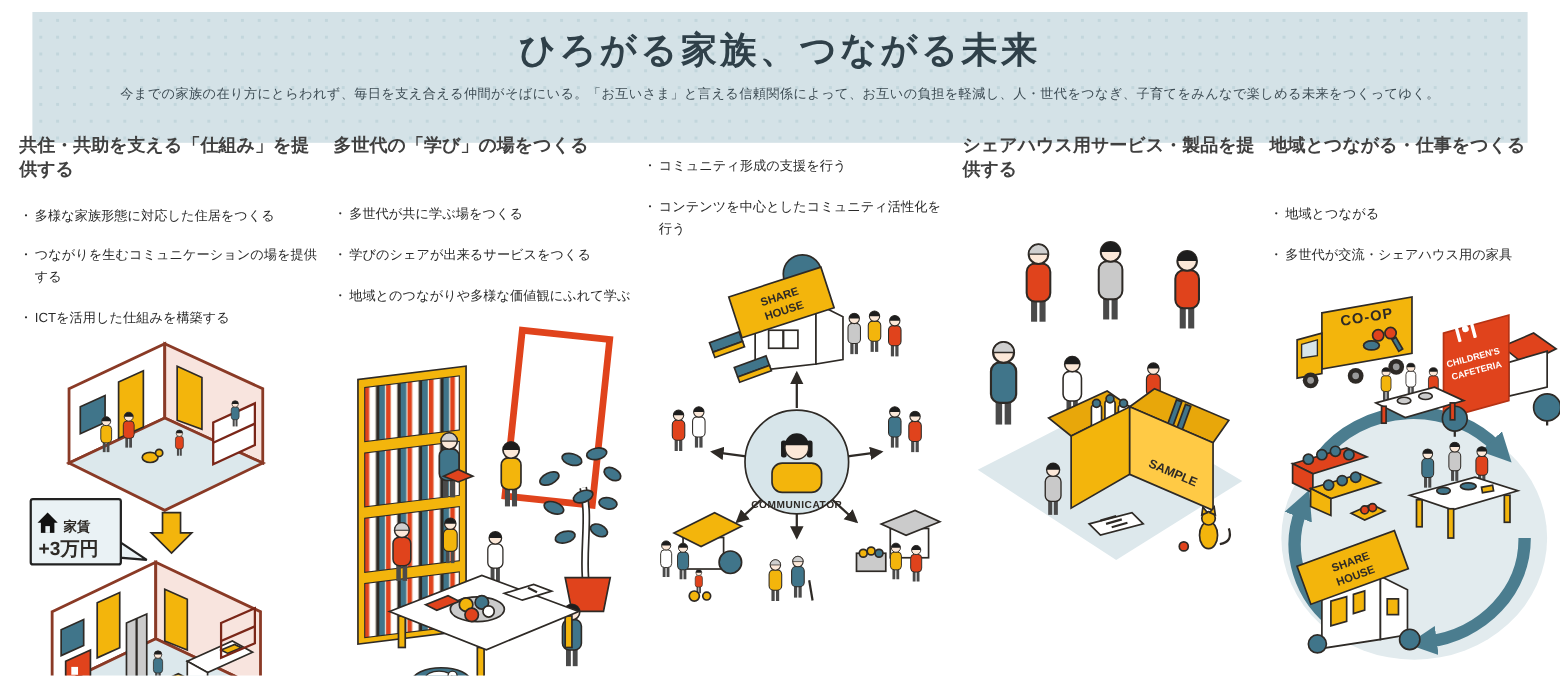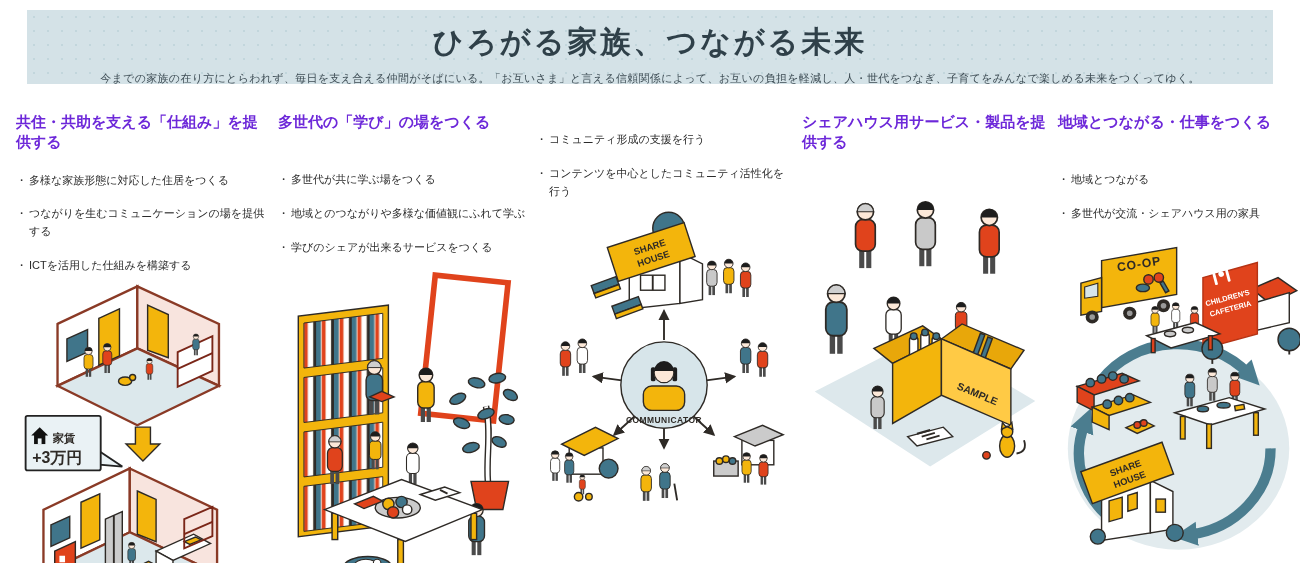--- a/index.html
+++ b/index.html
@@ -1,26 +1,26 @@
 <!DOCTYPE html>
 <html><head>
 <meta charset="utf-8">
 <style>
   html,body{margin:0;padding:0;background:#fff;}
   body{width:1300px;height:563px;position:relative;overflow:hidden;
        font-family:"Liberation Sans","DejaVu Sans",sans-serif;}
-  .header{position:absolute;left:27px;right:27px;top:10px;height:74px;background:#d4e2e7;
+  .header{position:absolute;left:27px;right:27px;top:10px;height:109px;background:#d4e2e7;
           background-image:radial-gradient(#c2d6dc 1.2px,transparent 1.2px);background-size:14px 14px;
           text-align:center;}
   .title{margin:0;padding-top:12px;font-size:30px;font-weight:bold;letter-spacing:3px;color:#2f4049;}
   .subtitle{margin-top:8px;font-size:11px;color:#3e4d55;letter-spacing:.3px;}
   .columns{position:absolute;top:112px;left:16px;display:flex;gap:10px;}
   .col{display:flex;flex-direction:column;}
   .col1{width:252px}.col2{width:248px}.col3{width:256px}.col4{width:246px}.col5{width:242px}
-  .col-head{margin:0;font-size:15px;line-height:1.35;font-weight:bold;color:#6d28d9;min-height:40px;}
+  .col-head{margin:0;font-size:15px;line-height:1.35;font-weight:bold;color:#404040;min-height:40px;}
   ul.bullets{margin:3px 0 0;padding:0;list-style:none;min-height:62px;}
   ul.bullets li{position:relative;padding-left:13px;font-size:11px;line-height:1.62;color:#2a2a2a;margin-top:16px;}
   ul.bullets li::before{content:"・";position:absolute;left:0;}
   svg.illus{display:block;margin-top:2px;}
   
   .yl{fill:#f3b50c;stroke:#2e2a26;stroke-width:1.5}
   .rd{fill:#e0431c;stroke:#2e2a26;stroke-width:1.5}
   .tl{fill:#40758a;stroke:#2e2a26;stroke-width:1.5}
   .wh{fill:#fff;stroke:#2e2a26;stroke-width:1.5}
   .gy{fill:#cbcbcb;stroke:#2e2a26;stroke-width:1.5}
@@ -133,22 +133,22 @@
         <text class="t" x="30" y="28" font-size="12">家賃</text>
         <text class="t" x="8" y="50" font-size="17">+3万円</text>
       </g>
     </svg>
   </section>
 
   <section class="col col2">
     <h2 class="col-head">多世代の「学び」の場をつくる</h2>
     <ul class="bullets">
       <li>多世代が共に学ぶ場をつくる</li>
+      <li>学びのシェアが出来るサービスをつくる</li>
       <li>地域とのつながりや多様な価値観にふれて学ぶ</li>
-      <li>学びのシェアが出来るサービスをつくる</li>
     </ul>
     <svg class="illus" width="100%" height="336" viewBox="0 0 245 358" preserveAspectRatio="xMidYMin meet">
       <defs>
         <pattern id="books" width="19" height="48" patternUnits="userSpaceOnUse">
           <rect width="19" height="48" fill="#f7f1e6"></rect>
           <rect x="0" width="5" height="48" fill="#40758a"></rect>
           <rect x="6" width="4" height="48" fill="#e0431c"></rect>
           <rect x="11" width="4" height="48" fill="#fff"></rect>
           <rect x="16" width="3" height="48" fill="#2e2a26"></rect>
         </pattern>

